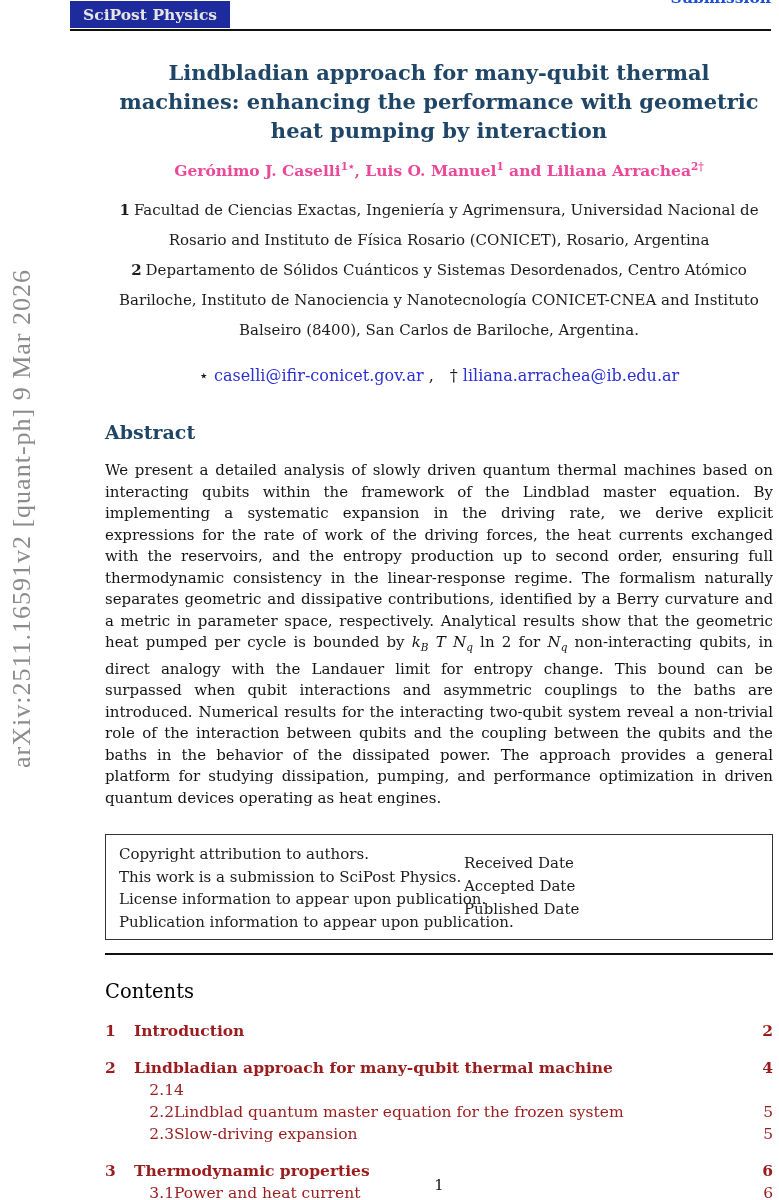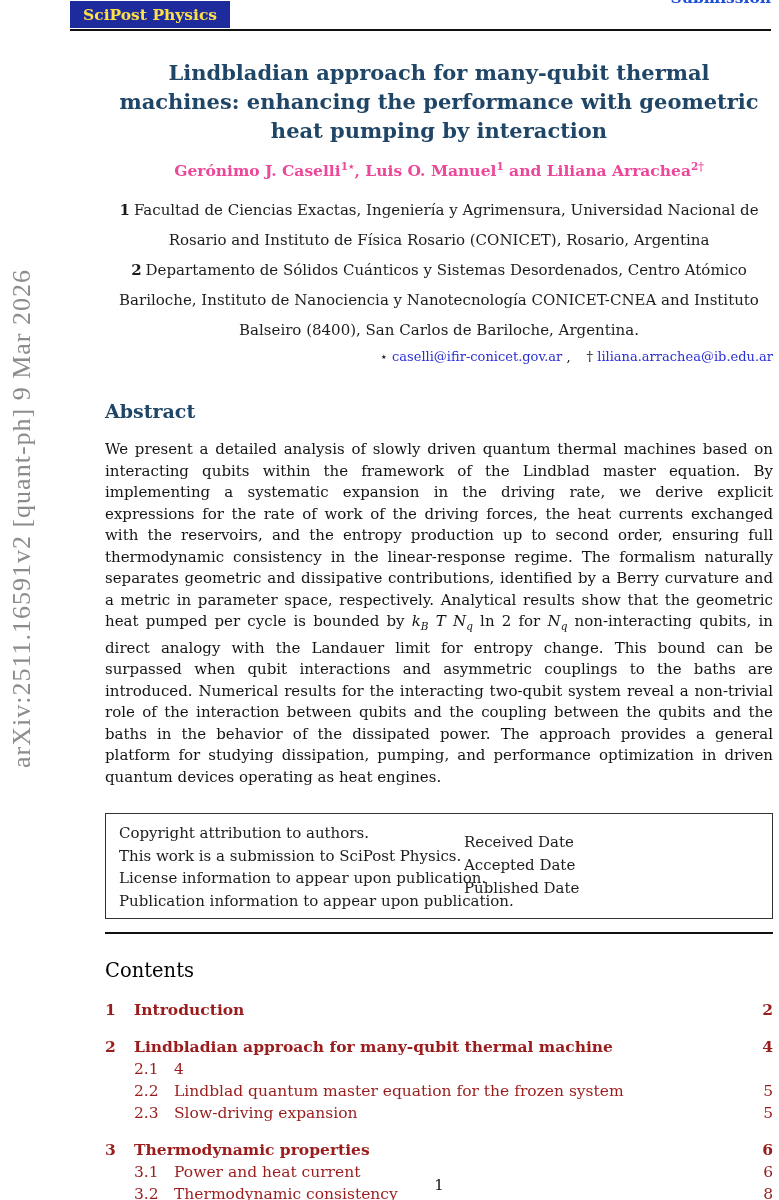--- a/index.html
+++ b/index.html
@@ -7,38 +7,38 @@
        font-family:"DejaVu Serif","Liberation Serif",serif;color:#141414;}
 
   .watermark{position:absolute;left:2px;top:158px;height:720px;width:40px;
              writing-mode:vertical-rl;transform:rotate(180deg);
              display:flex;align-items:center;justify-content:center;
              font-size:26px;color:#8c8c8c;letter-spacing:1px;white-space:nowrap;
              font-family:"Liberation Serif",serif;}
 
   .header-row{position:absolute;left:70px;top:0;width:701px;height:29px;}
   .badge{position:absolute;left:0;top:1px;height:27px;background:#1e2b9c;
-         color:#fde047;display:flex;align-items:center;padding:0 13px;
+         color:#e5e5e5;display:flex;align-items:center;padding:0 13px;
          font-weight:bold;font-size:15.5px;}
   .submission{position:absolute;right:0;bottom:22px;font-weight:bold;
               font-size:15.5px;color:#1d4ed8;}
   .top-rule{position:absolute;left:70px;top:29px;width:701px;height:2px;
             background:#111;}
 
   .content{position:absolute;left:105px;top:40px;width:668px;}
 
   .title{margin:18px 0 0 0;text-align:center;font-size:21px;line-height:29px;
          font-weight:bold;color:#204667;}
   .authors{margin:15px 0 0 0;text-align:center;font-size:15.5px;font-weight:bold;
            color:#ec4899;}
   sup{font-size:10.5px;}
   .affil{margin:0;text-align:center;font-size:15px;line-height:30px;color:#1c1c1c;}
   .affil-block{margin-top:15px;}
   .affil b{margin-right:4px;}
-  .contact{margin:4px 0 0 0;text-align:right;font-size:13px;color:#1c1c1c;}
+  .contact{margin:21px 0 0 0;text-align:center;font-size:16px;color:#1c1c1c;}
   .contact a{color:#2a2fd4;text-decoration:none;}
   .contact .gap-left{margin-left:16px;}
   .contact .sym{color:#1c1c1c;}
 
   .section-heading{margin:36px 0 0 0;font-size:19px;font-weight:bold;color:#204667;}
   .abstract-text{margin:17px 0 0 0;font-size:15px;line-height:21.5px;
                  text-align:justify;color:#141414;}
   .abstract-text i{font-family:"DejaVu Serif",serif;}
   .abstract-text sub{font-size:10.5px;font-style:italic;}
 
@@ -51,21 +51,21 @@
   .mid-rule{margin-top:13px;height:2px;background:#111;}
 
   .contents-heading{margin:25px 0 0 0;font-size:19.5px;font-weight:normal;color:#000;}
 
   .toc{margin-top:17px;font-size:15.5px;color:#9a1c1c;}
   .toc-row{display:flex;line-height:22px;}
   .toc-row.l1{font-weight:bold;}
   .toc-row.gap{margin-top:15px;}
   .toc-num{width:29px;flex:none;}
   .toc-row.l2{padding-left:29px;}
-  .toc-row.l2 .toc-num{width:40px;}
+  .toc-row.l2 .toc-num{width:40px;text-align:right;}
   .toc-label{flex:1;}
   .toc-page{flex:none;text-align:right;}
 
   .footer-page{position:absolute;left:105px;top:1176px;width:668px;
                text-align:center;font-size:15px;color:#111;}
 </style>
 </head>
 <body>
 
 <div class="watermark">arXiv:2511.16591v2  [quant-ph]  9 Mar 2026</div>

